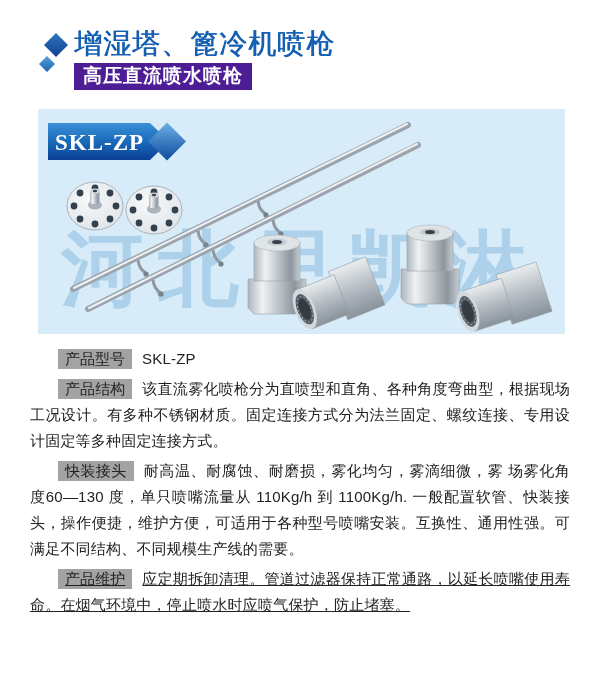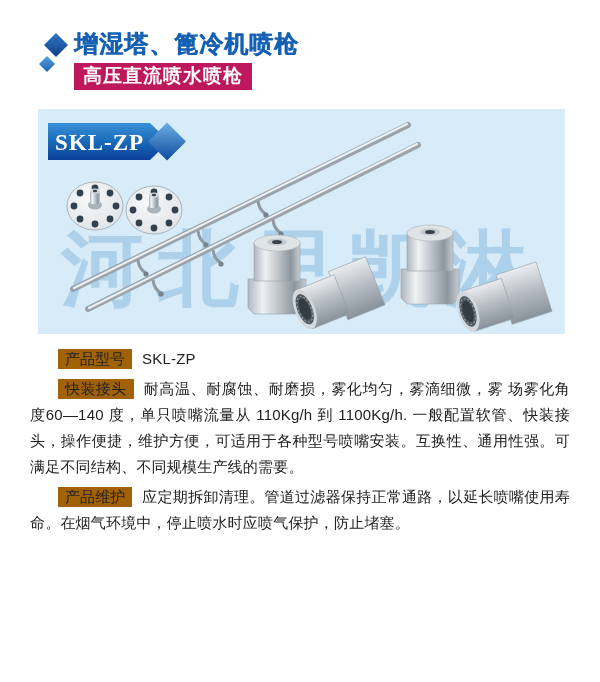--- a/index.html
+++ b/index.html
@@ -8,46 +8,46 @@
     font-family:"Liberation Sans","DejaVu Sans",sans-serif;
     -webkit-font-smoothing:antialiased;
   }
   .page{position:relative;width:600px;height:682px;background:#fff;}
 
   
   .header{display:flex;align-items:flex-start;margin:30px 0 0 38px;}
   .bullet-icon{width:30px;height:46px;flex:0 0 30px;margin-top:2px;}
   .header-text{margin-left:6px;}
   .page-title{
-    margin:0;font-size:24px;line-height:28px;font-weight:bold;
+    margin:0;font-size:28px;line-height:28px;font-weight:normal;
     color:#1560b2;letter-spacing:1px;
     text-shadow:0.7px 0 0 #1560b2;
   }
   .page-subtitle{
-    display:inline-block;margin-top:5px;background:#be185d;color:#ffffff;
+    display:inline-block;margin-top:5px;background:#4c1d95;color:#ffffff;
     font-size:19px;line-height:24px;font-weight:bold;letter-spacing:1px;
     padding:1px 9px 2px;
   }
 
   
   .panel{
     position:relative;width:527px;height:225px;margin:19px 0 0 38px;
     background:#d7ecf8;
   }
   .panel svg{display:block;width:527px;height:225px;}
 
   
   .specs{
     margin:12px 30px 0;font-size:15px;line-height:26px;color:#222222;
     text-align:justify;
   }
   .spec{margin:0 0 4px;text-indent:28px;}
-  .spec:last-child{margin-bottom:0;}
+  .spec:last-child{margin-bottom:0;text-decoration:underline;}
   .spec-label{
-    background:#a16207;color:#222222;padding:1px 7px 2px;margin-right:10px;
+    background:#a3a3a3;color:#222222;padding:1px 7px 2px;margin-right:10px;
     white-space:nowrap;
   }
   .spec-text{letter-spacing:0.2px;}
 </style>
 </head>
 <body>
 
 <div class="page">
 
   <div class="header">
@@ -201,20 +201,23 @@
         <text x="17" y="41" font-size="23" font-weight="bold" fill="#ffffff" font-family="Liberation Serif, DejaVu Serif, serif" letter-spacing="1">SKL-ZP</text>
       </g>
     </svg>
   </div>
 
   <div class="specs">
     <p class="spec">
       <span class="spec-label">产品型号</span><span class="spec-text">SKL-ZP</span>
     </p>
     <p class="spec">
-      <span class="spec-label">快装接头</span><span class="spec-text">耐高温、耐腐蚀、耐磨损，雾化均匀，雾滴细微，雾 场雾化角度60—140 度，单只喷嘴流量从 110Kg/h 到 1100Kg/h. 一般配置软管、快装接头，操作便捷，维护方便，可适用于各种型号喷嘴安装。互换性、通用性强。可满足不同结构、不同规模生产线的需要。</span>
+      <span class="spec-label">产品结构</span><span class="spec-text">该直流雾化喷枪分为直喷型和直角、各种角度弯曲型，根据现场工况设计。有多种不锈钢材质。固定连接方式分为法兰固定、螺纹连接、专用设计固定等多种固定连接方式。</span>
+    </p>
+    <p class="spec">
+      <span class="spec-label">快装接头</span><span class="spec-text">耐高温、耐腐蚀、耐磨损，雾化均匀，雾滴细微，雾 场雾化角度60—130 度，单只喷嘴流量从 110Kg/h 到 1100Kg/h. 一般配置软管、快装接头，操作便捷，维护方便，可适用于各种型号喷嘴安装。互换性、通用性强。可满足不同结构、不同规模生产线的需要。</span>
     </p>
     <p class="spec">
       <span class="spec-label">产品维护</span><span class="spec-text">应定期拆卸清理。管道过滤器保持正常通路，以延长喷嘴使用寿命。在烟气环境中，停止喷水时应喷气保护，防止堵塞。</span>
     </p>
   </div>
 
 </div>
 
 </body></html>

